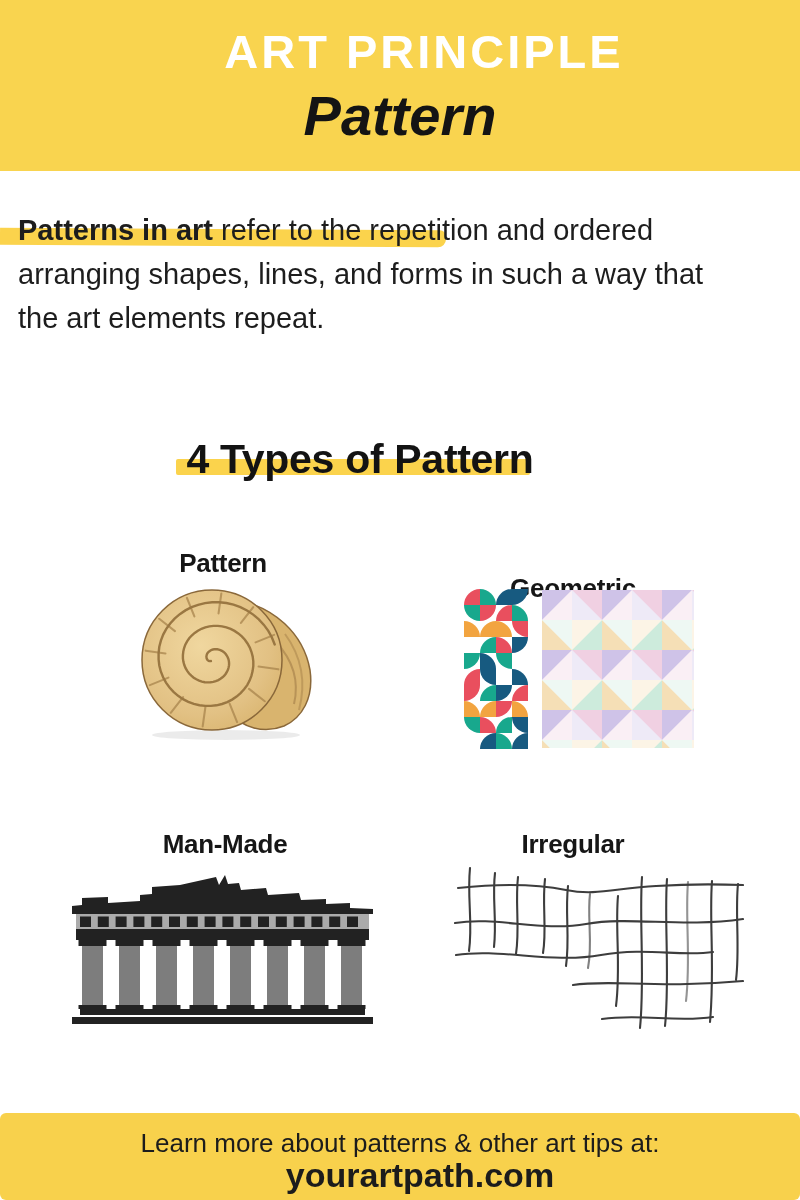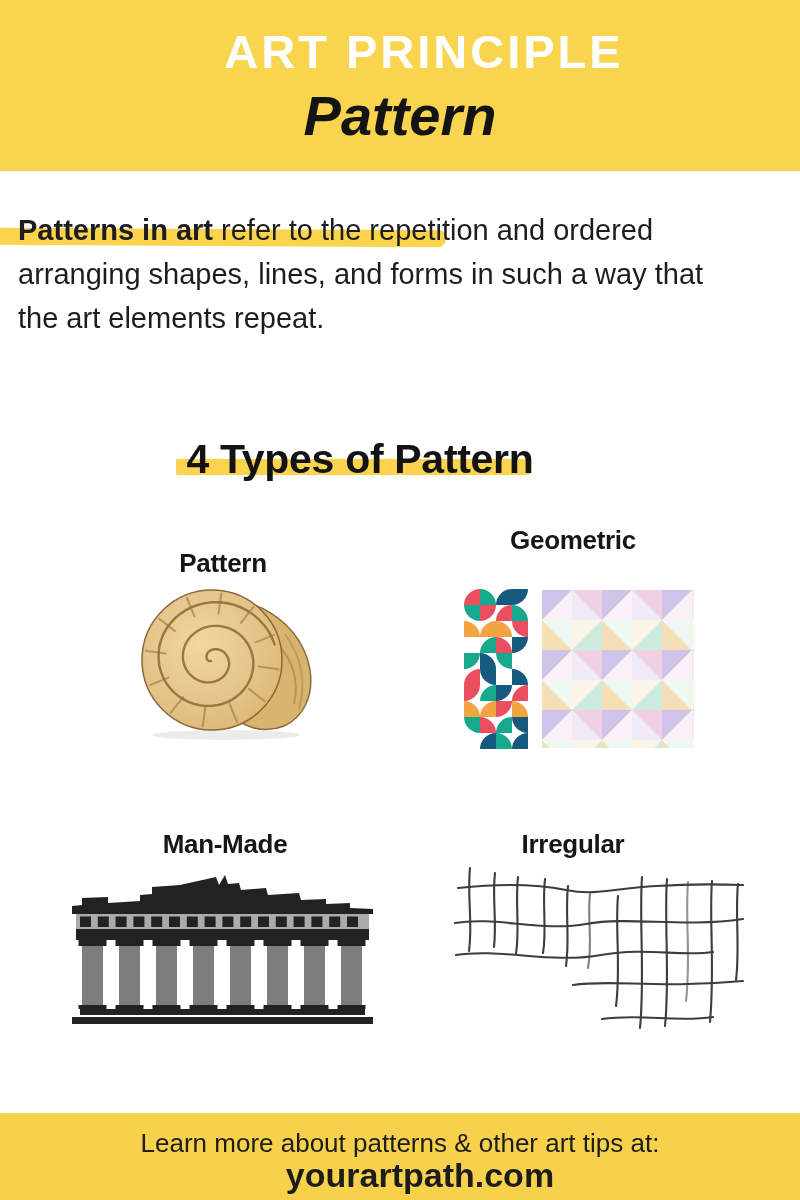--- a/index.html
+++ b/index.html
@@ -25,36 +25,36 @@
   .types-head{position:absolute;left:0;top:436px;width:720px;height:44px;text-align:center;}
   .hbar{position:absolute;left:176px;top:23px;width:354px;height:16px;
         background:var(--highlight-yellow);border-radius:2px;}
   .types-head h2{position:relative;margin:0;font-size:41px;font-weight:bold;
                  letter-spacing:-.3px;color:#131313;z-index:1;}
 
   
   .sec-label{position:absolute;width:250px;text-align:center;font-size:26px;font-weight:bold;
              color:#161616;letter-spacing:-.3px;}
   .lbl-natural{left:98px;top:548px;}
-  .lbl-geometric{left:448px;top:525px;}
+  .lbl-geometric{left:448px;top:573px;}
   .lbl-manmade{left:100px;top:829px;}
   .lbl-irregular{left:448px;top:829px;}
 
   
   .ill{position:absolute;}
   .ill-snail{left:126px;top:584px;}
   .ill-strip{left:464px;top:589px;}
   .ill-pastel{left:542px;top:590px;}
   .ill-temple{left:70px;top:872px;}
   .ill-grid{left:444px;top:856px;}
   .wavy path{stroke:var(--grid-line);stroke-width:2.1;fill:none;stroke-linecap:round;}
 
   
   .footer{position:absolute;left:0;top:1113px;width:800px;height:87px;
-          background:var(--footer-yellow);text-align:center;color:#1c1c1c;}
+          background:var(--footer-yellow);text-align:center;color:#1c1c1c;border-radius:6px;}
   .footer .f1{margin:0;padding-top:14px;font-size:26px;line-height:32px;}
   .footer .f2{margin:0;font-size:34px;font-weight:bold;line-height:32px;cursor:pointer;padding-left:40px;}
 </style>
 </head>
 <body>
 
 <div class="page">
 
   <header class="header">
     <h1 class="kicker">ART PRINCIPLE</h1>

